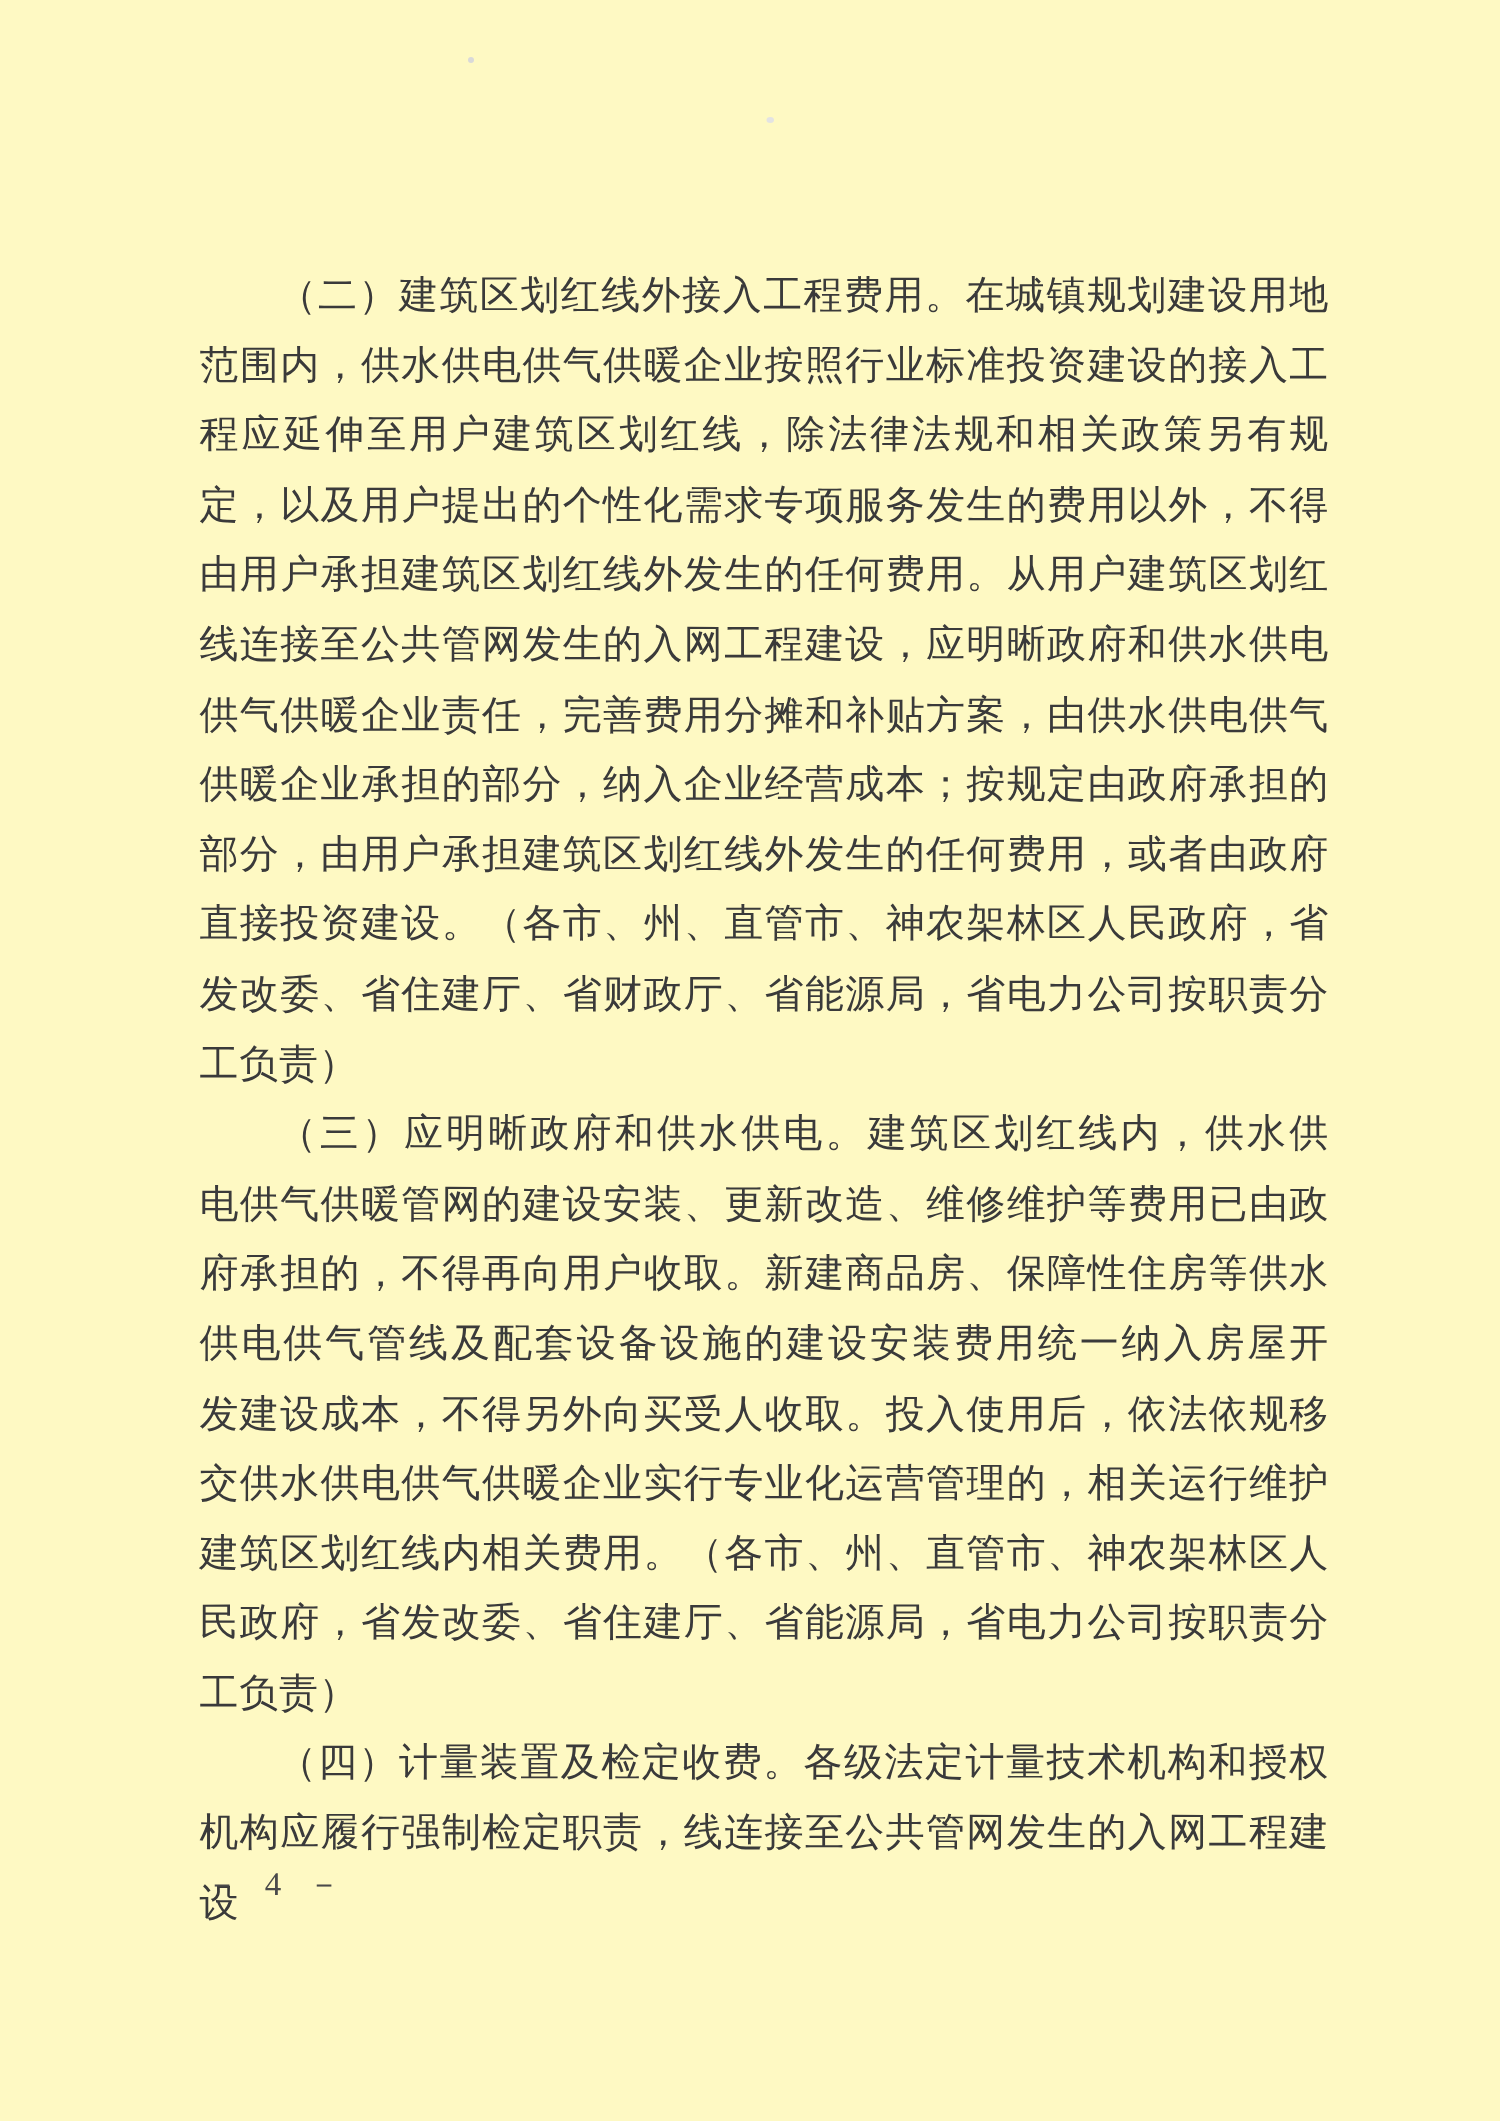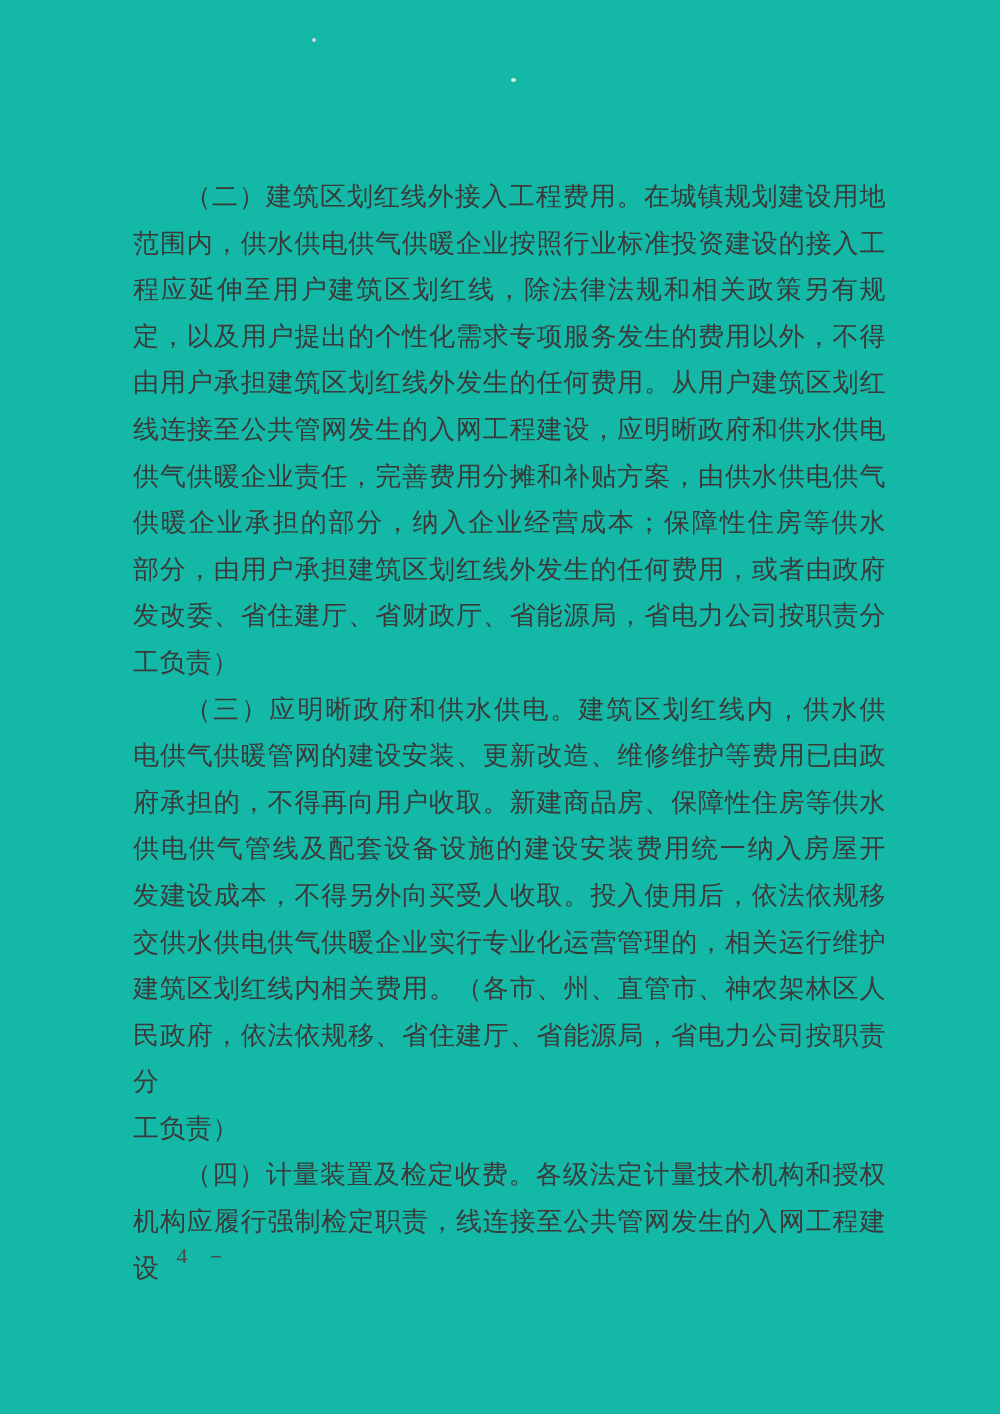--- a/index.html
+++ b/index.html
@@ -9,21 +9,21 @@
   body {
     width: 1000px;
     height: 1414px;
     background: #ffffff;
     font-family: "Liberation Serif", "DejaVu Serif", serif;
   }
   .page {
     position: relative;
     width: 1000px;
     height: 1414px;
-    background: #14b8a6;
+    background: #fef9c3;
     overflow: hidden;
   }
   .body-text {
     position: absolute;
     left: 133px;
     top: 174px;
     width: 753px;
   }
   .line {
     font-size: 26px;
@@ -67,31 +67,32 @@
   <span class="speck s2"></span>
 
   <div class="body-text">
       <div class="line indent">（二）建筑区划红线外接入工程费用。在城镇规划建设用地</div>
       <div class="line">范围内，供水供电供气供暖企业按照行业标准投资建设的接入工</div>
       <div class="line">程应延伸至用户建筑区划红线，除法律法规和相关政策另有规</div>
       <div class="line">定，以及用户提出的个性化需求专项服务发生的费用以外，不得</div>
       <div class="line">由用户承担建筑区划红线外发生的任何费用。从用户建筑区划红</div>
       <div class="line">线连接至公共管网发生的入网工程建设，应明晰政府和供水供电</div>
       <div class="line">供气供暖企业责任，完善费用分摊和补贴方案，由供水供电供气</div>
-      <div class="line">供暖企业承担的部分，纳入企业经营成本；保障性住房等供水</div>
+      <div class="line">供暖企业承担的部分，纳入企业经营成本；按规定由政府承担的</div>
       <div class="line">部分，由用户承担建筑区划红线外发生的任何费用，或者由政府</div>
+      <div class="line">直接投资建设。（各市、州、直管市、神农架林区人民政府，省</div>
       <div class="line">发改委、省住建厅、省财政厅、省能源局，省电力公司按职责分</div>
       <div class="line no-justify">工负责）</div>
       <div class="line indent">（三）应明晰政府和供水供电。建筑区划红线内，供水供</div>
       <div class="line">电供气供暖管网的建设安装、更新改造、维修维护等费用已由政</div>
       <div class="line">府承担的，不得再向用户收取。新建商品房、保障性住房等供水</div>
       <div class="line">供电供气管线及配套设备设施的建设安装费用统一纳入房屋开</div>
       <div class="line">发建设成本，不得另外向买受人收取。投入使用后，依法依规移</div>
       <div class="line">交供水供电供气供暖企业实行专业化运营管理的，相关运行维护</div>
       <div class="line">建筑区划红线内相关费用。（各市、州、直管市、神农架林区人</div>
-      <div class="line">民政府，依法依规移、省住建厅、省能源局，省电力公司按职责分</div>
+      <div class="line">民政府，省发改委、省住建厅、省能源局，省电力公司按职责分</div>
       <div class="line no-justify">工负责）</div>
       <div class="line indent">（四）计量装置及检定收费。各级法定计量技术机构和授权</div>
       <div class="line">机构应履行强制检定职责，线连接至公共管网发生的入网工程建设</div>
     </div>
 
   <div class="footer">－ 4 －</div>
 </div>
 
 </body></html>

